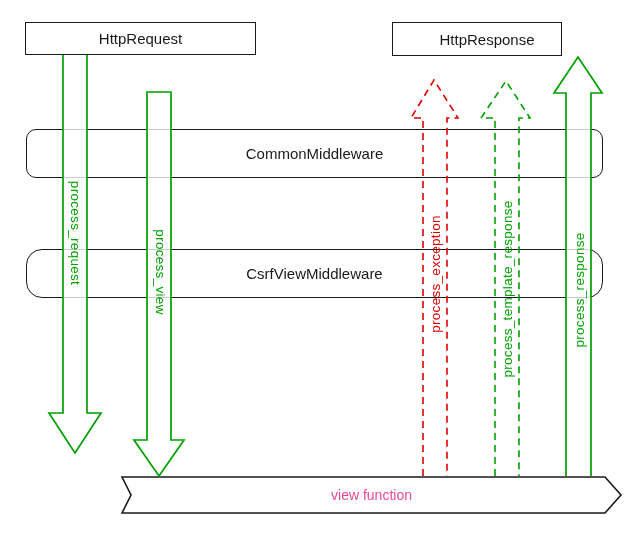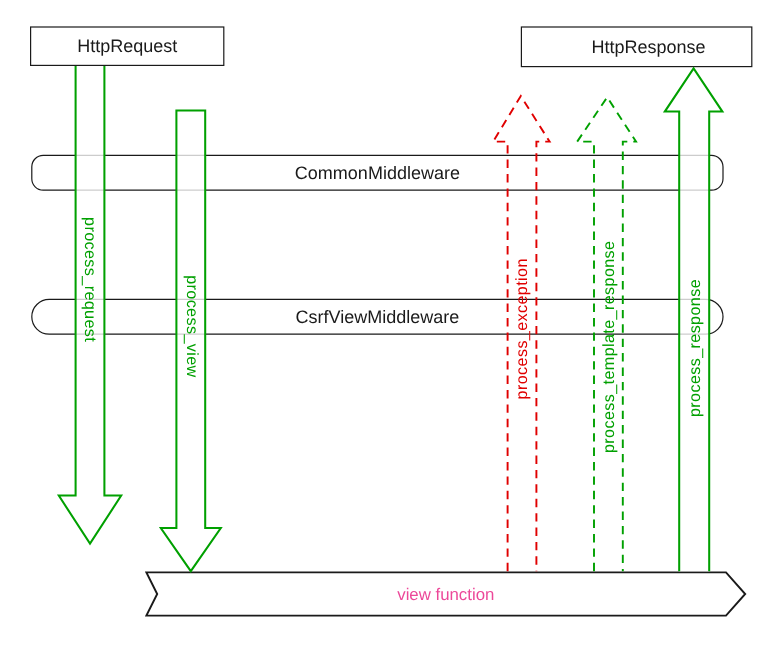--- a/index.html
+++ b/index.html
@@ -6,21 +6,21 @@
   #stage{
     position:relative;width:641px;height:545px;background:#ffffff;
     font-family:"Liberation Sans","DejaVu Sans",sans-serif;overflow:hidden;
   }
   .box{
     position:absolute;box-sizing:border-box;border:1.6px solid #1a1a1a;background:#ffffff;
     display:flex;align-items:center;justify-content:center;
     font-size:15px;color:#1a1a1a;z-index:1;
   }
   .mw-row{
-    position:absolute;box-sizing:border-box;left:26px;width:577px;height:30px;
+    position:absolute;box-sizing:border-box;left:26px;width:577px;height:49px;
     border:1.5px solid #1a1a1a;border-radius:10px;background:#ffffff;
     display:flex;align-items:center;justify-content:center;
     font-size:15px;color:#1a1a1a;z-index:1;
   }
   #arrow-layer{position:absolute;left:0;top:0;z-index:2;}
   .vlabel{
     position:absolute;white-space:nowrap;font-size:13.5px;letter-spacing:0.3px;
     z-index:3;
   }
   .vlabel.down{transform:translate(-50%,-50%) rotate(90deg);}
@@ -31,23 +31,23 @@
     position:absolute;left:122px;top:477px;width:499px;height:36px;
     display:flex;align-items:center;justify-content:center;
     font-size:14px;color:#ec4899;z-index:3;
   }
 </style>
 </head>
 <body>
 
 <div id="stage">
 
-  <div class="box" style="left:25px;top:22px;width:162px;height:33px;">HttpRequest</div>
+  <div class="box" style="left:25px;top:22px;width:231px;height:33px;">HttpRequest</div>
 
-  <div class="box" style="left:434px;top:22px;width:193px;height:34px;padding-left:20px;">HttpResponse</div>
+  <div class="box" style="left:392px;top:22px;width:170px;height:34px;padding-left:20px;">HttpResponse</div>
 
   <div class="mw-row" style="top:129px;">CommonMiddleware</div>
   <div class="mw-row" style="top:249px;border-radius:16px;">CsrfViewMiddleware</div>
 
   <svg id="arrow-layer" width="641" height="545" viewBox="0 0 641 545">
 
     <path d="M122,477 L605,477 L621,495 L605,513 L122,513 L131,495 Z" fill="#ffffff" stroke="#1a1a1a" stroke-width="1.6"></path>
 
     <path d="M63,56 L63,413 L49,413 L75,453 L101,413 L87,413 L87,56 Z" fill="rgba(255,255,255,0.78)" stroke="none"></path>
     <path d="M63,55 L63,413 L49,413 L75,453 L101,413 L87,413 L87,55" fill="none" stroke="#00A000" stroke-width="1.7"></path>

